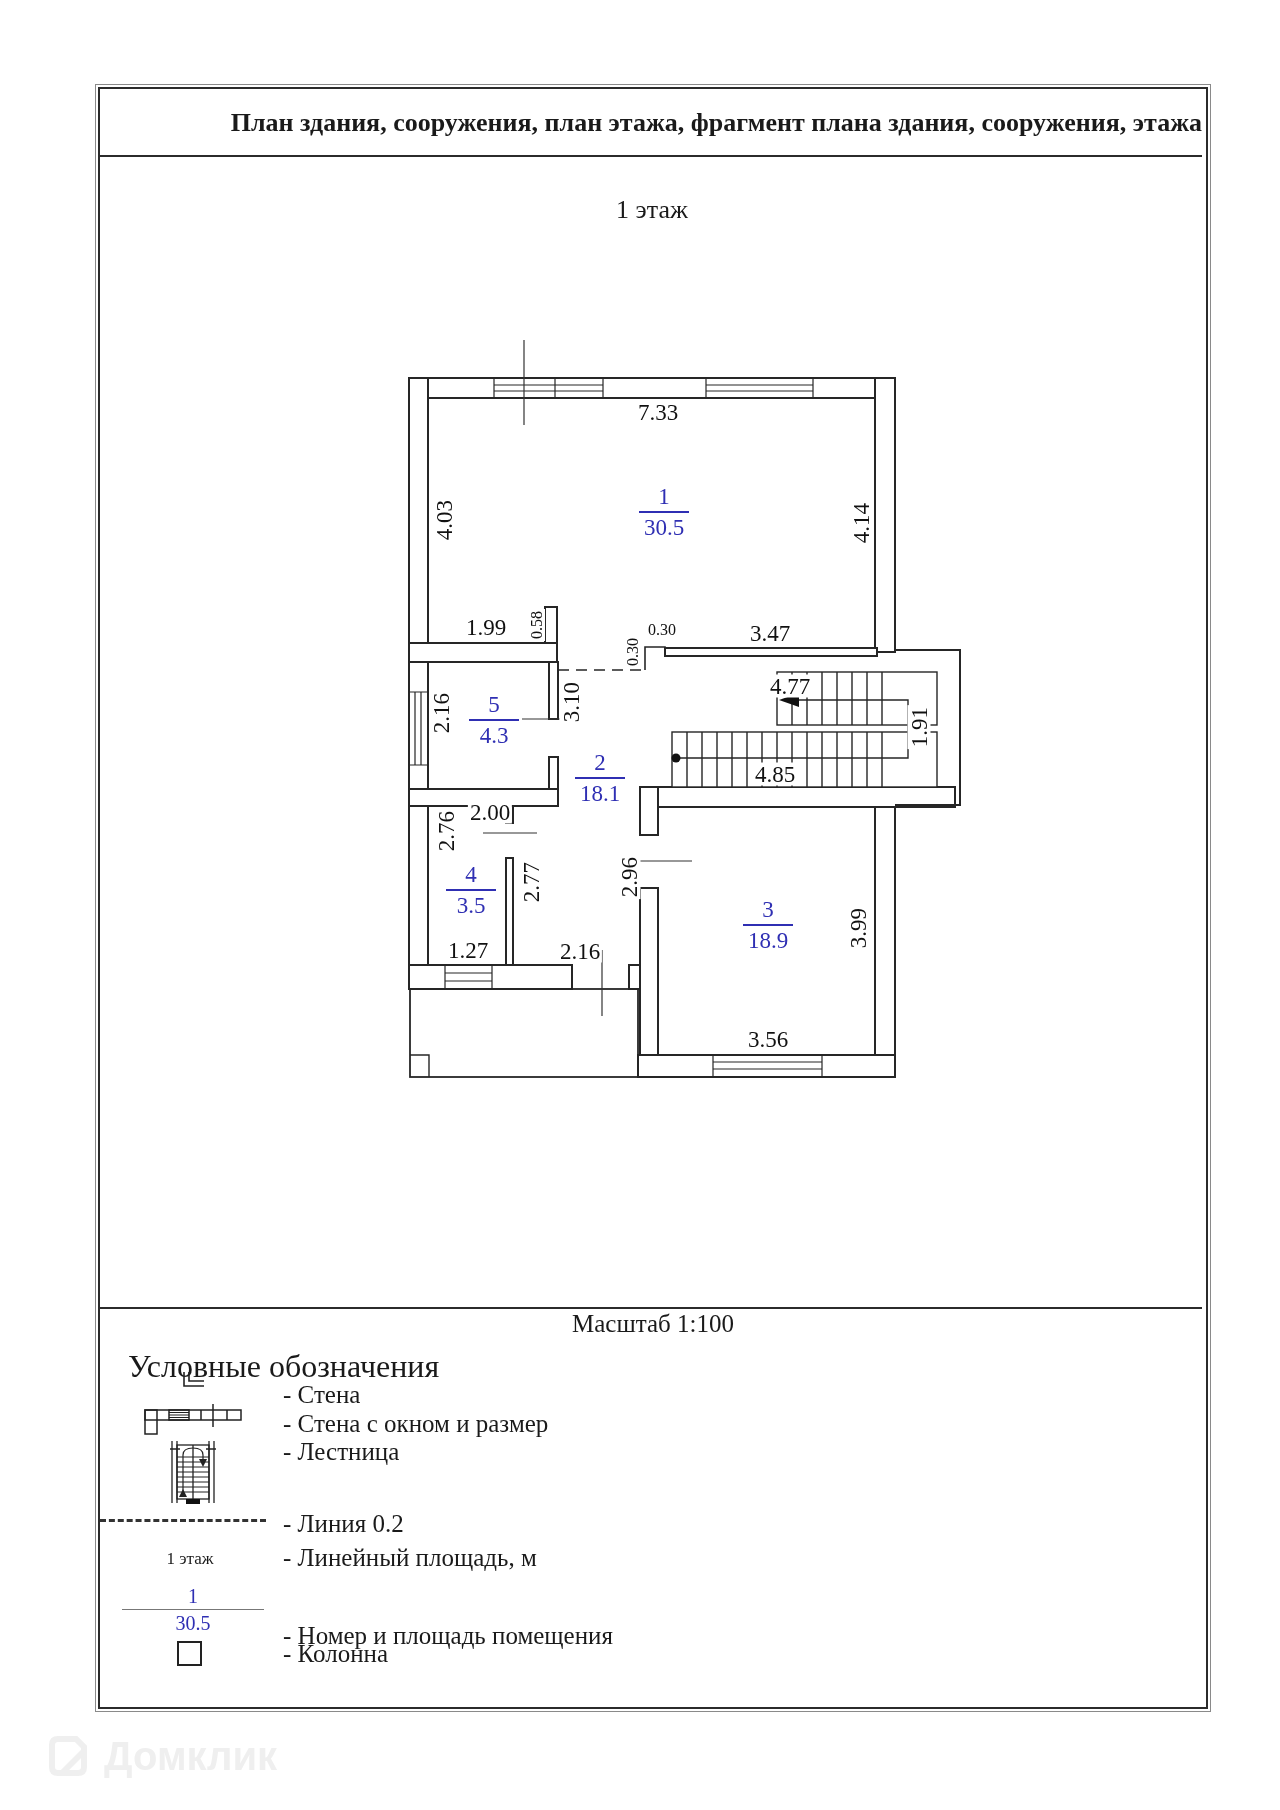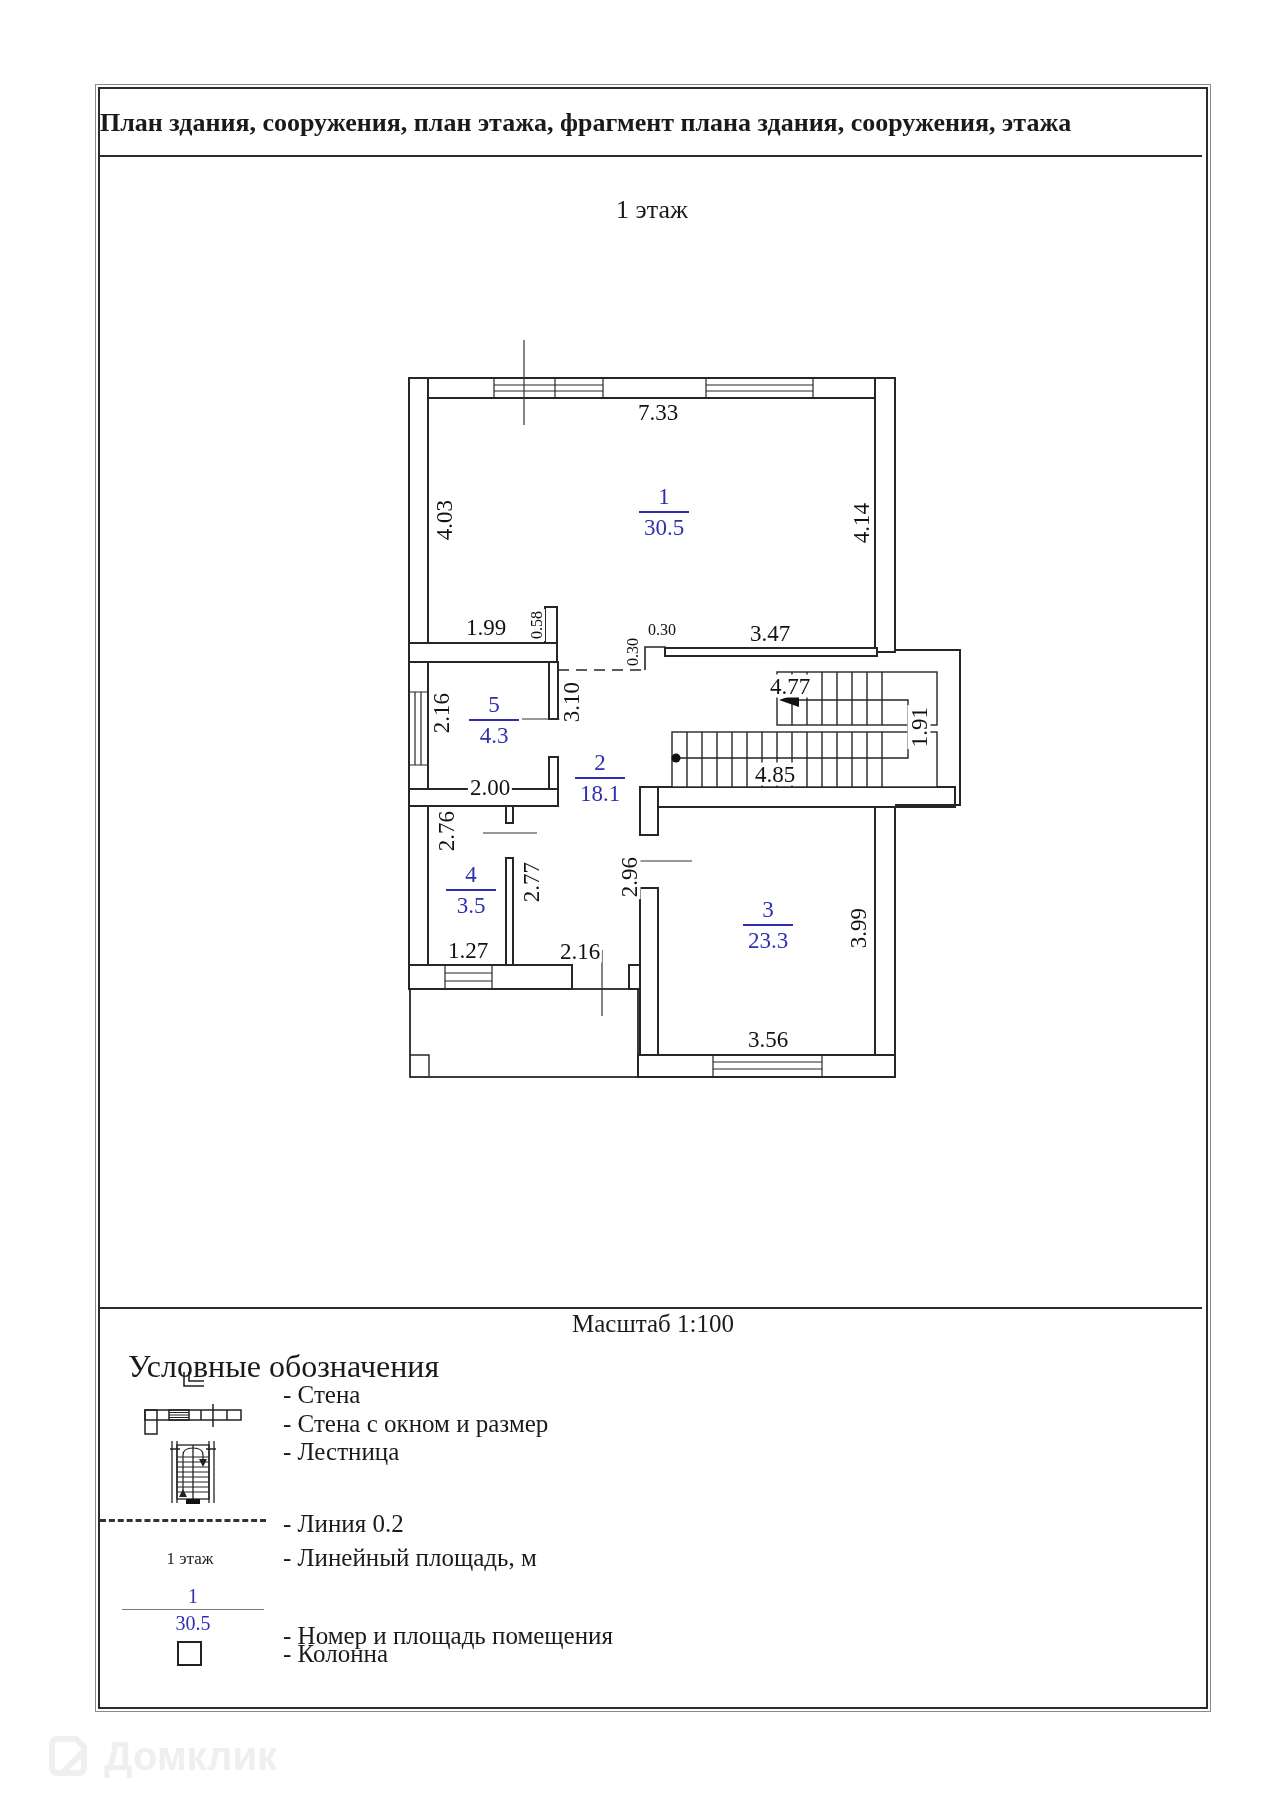--- a/index.html
+++ b/index.html
@@ -2,21 +2,21 @@
 <html><head>
 <meta charset="utf-8">
 <style>
   html,body{margin:0;padding:0;background:#fff;}
   #screen{position:relative;width:1280px;height:1810px;background:#fff;
           font-family:"Liberation Serif",serif;color:#1a1a1a;overflow:hidden;}
   
   .page-outer{position:absolute;left:95px;top:84px;width:1114px;height:1626px;border:1px solid #8a8a8a;}
   .page-inner{position:absolute;left:98px;top:87px;width:1106px;height:1618px;border:2px solid #2b2b2b;}
   .title-box{position:absolute;left:100px;top:89px;width:1102px;height:66px;
-             border-bottom:2px solid #2b2b2b;display:flex;align-items:center;justify-content:flex-start;}
+             border-bottom:2px solid #2b2b2b;display:flex;align-items:center;justify-content:flex-end;}
   .title-box .t{font-weight:bold;font-size:26px;line-height:31px;text-align:center;max-width:1060px;}
   .floor-label{position:absolute;left:652px;top:210px;transform:translate(-50%,-50%);
                font-size:26px;white-space:nowrap;}
   .sep-line{position:absolute;left:100px;top:1307px;width:1102px;border-top:2px solid #2b2b2b;}
   .scale-label{position:absolute;left:653px;top:1324px;transform:translate(-50%,-50%);
                font-size:25px;white-space:nowrap;}
   
   #plan-svg{position:absolute;left:0;top:0;pointer-events:none;}
   #plan-labels{position:absolute;left:0;top:0;width:1280px;height:1810px;pointer-events:none;}
   .dim{position:absolute;font-size:23px;line-height:1;color:#111;background:#fff;padding:0 2px;
@@ -121,21 +121,21 @@
       <div class="dim" style="left: 658px; top: 412px;">7.33</div>
       <div class="dim v" style="left: 444px; top: 520px;">4.03</div>
       <div class="dim v" style="left: 861px; top: 523px;">4.14</div>
       <div class="dim" style="left: 486px; top: 627px;">1.99</div>
       <div class="dim v small" style="left: 537px; top: 625px;">0.58</div>
       <div class="dim small" style="left: 662px; top: 630px;">0.30</div>
       <div class="dim v small" style="left: 633px; top: 652px;">0.30</div>
       <div class="dim" style="left: 770px; top: 633px;">3.47</div>
       <div class="dim v" style="left: 441px; top: 713px;">2.16</div>
       <div class="dim v" style="left: 571px; top: 702px;">3.10</div>
-      <div class="dim" style="left: 490px; top: 787px; text-align: center;">2.00</div>
+      <div class="dim" style="left: 490px; top: 812px; text-align: center;">2.00</div>
       <div class="dim" style="left: 790px; top: 686px;">4.77</div>
       <div class="dim" style="left: 775px; top: 774px;">4.85</div>
       <div class="dim v" style="left: 919px; top: 727px;">1.91</div>
       <div class="dim v" style="left: 446px; top: 831px;">2.76</div>
       <div class="dim v" style="left: 531px; top: 882px;">2.77</div>
       <div class="dim v" style="left: 629px; top: 877px;">2.96</div>
       <div class="dim v" style="left: 858px; top: 928px;">3.99</div>
       <div class="dim" style="left: 468px; top: 950px;">1.27</div>
       <div class="dim" style="left: 580px; top: 951px;">2.16</div>
       <div class="dim" style="left: 768px; top: 1039px;">3.56</div>
@@ -145,21 +145,21 @@
         <div>30.5</div>
       </div>
       <div class="room" style="left: 600px; top: 778px;">
         <div>2</div>
         <div class="rule"></div>
         <div>18.1</div>
       </div>
       <div class="room" style="left: 768px; top: 925px;">
         <div>3</div>
         <div class="rule"></div>
-        <div>23.3</div>
+        <div>18.9</div>
       </div>
       <div class="room" style="left: 471px; top: 890px;">
         <div>4</div>
         <div class="rule"></div>
         <div>3.5</div>
       </div>
       <div class="room" style="left: 494px; top: 720px;">
         <div>5</div>
         <div class="rule"></div>
         <div>4.3</div>

